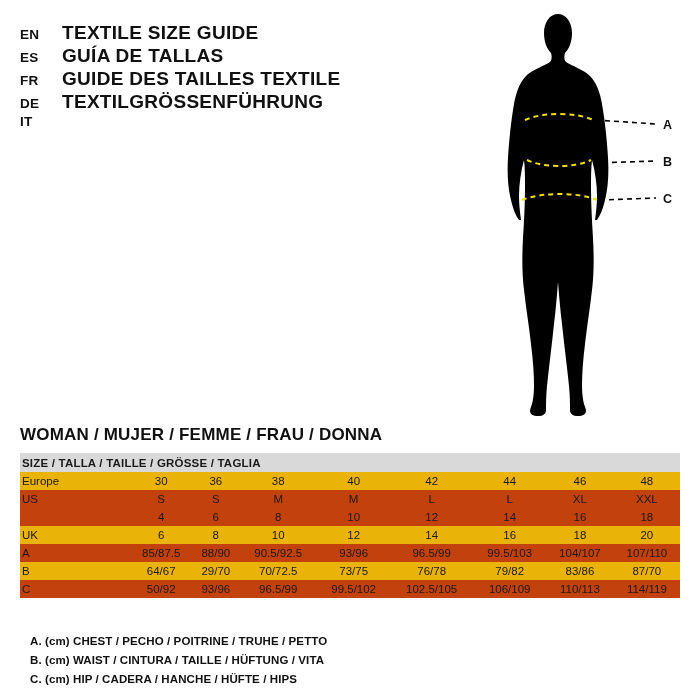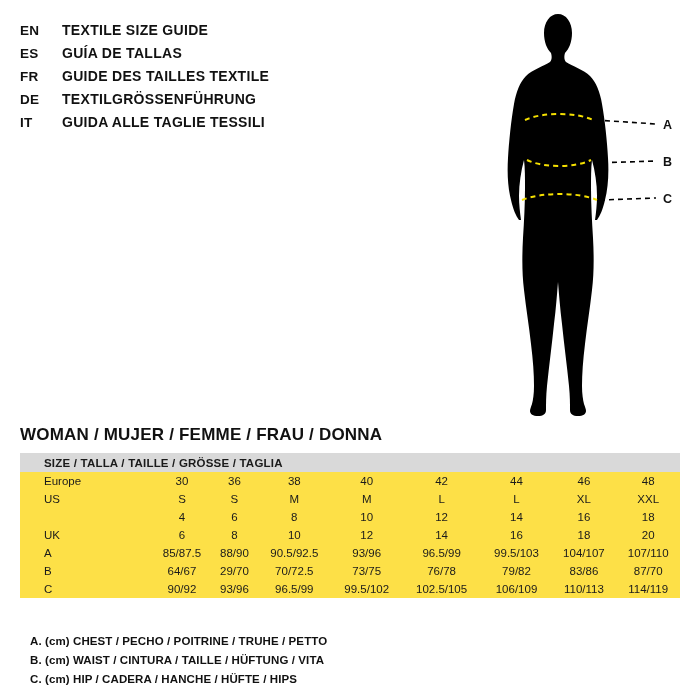--- a/index.html
+++ b/index.html
@@ -35,21 +35,21 @@
     height: 20px;
   }
   .title-lang {
     width: 42px;
     font-size: 13.5px;
     font-weight: bold;
     letter-spacing: 0.3px;
     color: #111;
   }
   .title-text {
-    font-size: 14px;
+    font-size: 19px;
     font-weight: bold;
     letter-spacing: 0.3px;
     color: #111;
     white-space: nowrap;
   }
 
   
   .figure-wrap {
     position: absolute;
     top: 8px;
@@ -95,33 +95,33 @@
   }
   table.size-table td, table.size-table th {
     padding: 0;
     height: 18px;
     line-height: 18px;
     text-align: center;
     font-weight: normal;
   }
   table.size-table td.rowlabel, table.size-table th.rowlabel {
     text-align: left;
-    padding-left: 24px;
+    padding-left: 2px;
     width: 108px;
   }
   tr.head-row td {
     background: #d9d9d9;
     font-weight: bold;
     text-align: left;
     font-size: 11.5px;
     letter-spacing: 0.2px;
     height: 19px;
   }
-  tr.shade td { background: #fde047; }
-  tr.plain td { background: #fde047; }
+  tr.shade td { background: #c2410c; }
+  tr.plain td { background: #eab308; }
 
   
   .legend {
     position: absolute;
     left: 30px;
     top: 632px;
     font-size: 11.5px;
     font-weight: bold;
     color: #111;
     line-height: 19px;
@@ -145,21 +145,20 @@
     <div class="title-row">
       <span class="title-lang">FR</span>
       <span class="title-text">GUIDE DES TAILLES TEXTILE</span>
     </div>
     <div class="title-row">
       <span class="title-lang">DE</span>
       <span class="title-text">TEXTILGRÖSSENFÜHRUNG</span>
     </div>
     <div class="title-row">
       <span class="title-lang">IT</span>
-      <span class="title-text">GUIDA ALLE TAGLIE TESSILI</span>
     </div>
   </div>
 
   <div class="figure-wrap">
     <svg class="figure-svg" width="220" height="420" viewBox="0 0 220 420">
 
       <g fill="#000000">
 
         <path d="M78 6 C70 6 64 14 64 25 C64 34 67 41 71 45 C72 48 72 52 70 54
                  C64 58 52 62 46 68 C40 74 36 84 34 96
@@ -295,21 +294,21 @@
           <td>70/72.5</td>
           <td>73/75</td>
           <td>76/78</td>
           <td>79/82</td>
           <td>83/86</td>
           <td>87/70</td>
         </tr>
 
         <tr class="shade">
           <td class="rowlabel">C</td>
-          <td>90/92</td>
+          <td>50/92</td>
           <td>93/96</td>
           <td>96.5/99</td>
           <td>99.5/102</td>
           <td>102.5/105</td>
           <td>106/109</td>
           <td>110/113</td>
           <td>114/119</td>
         </tr>
       </tbody>
     </table>

